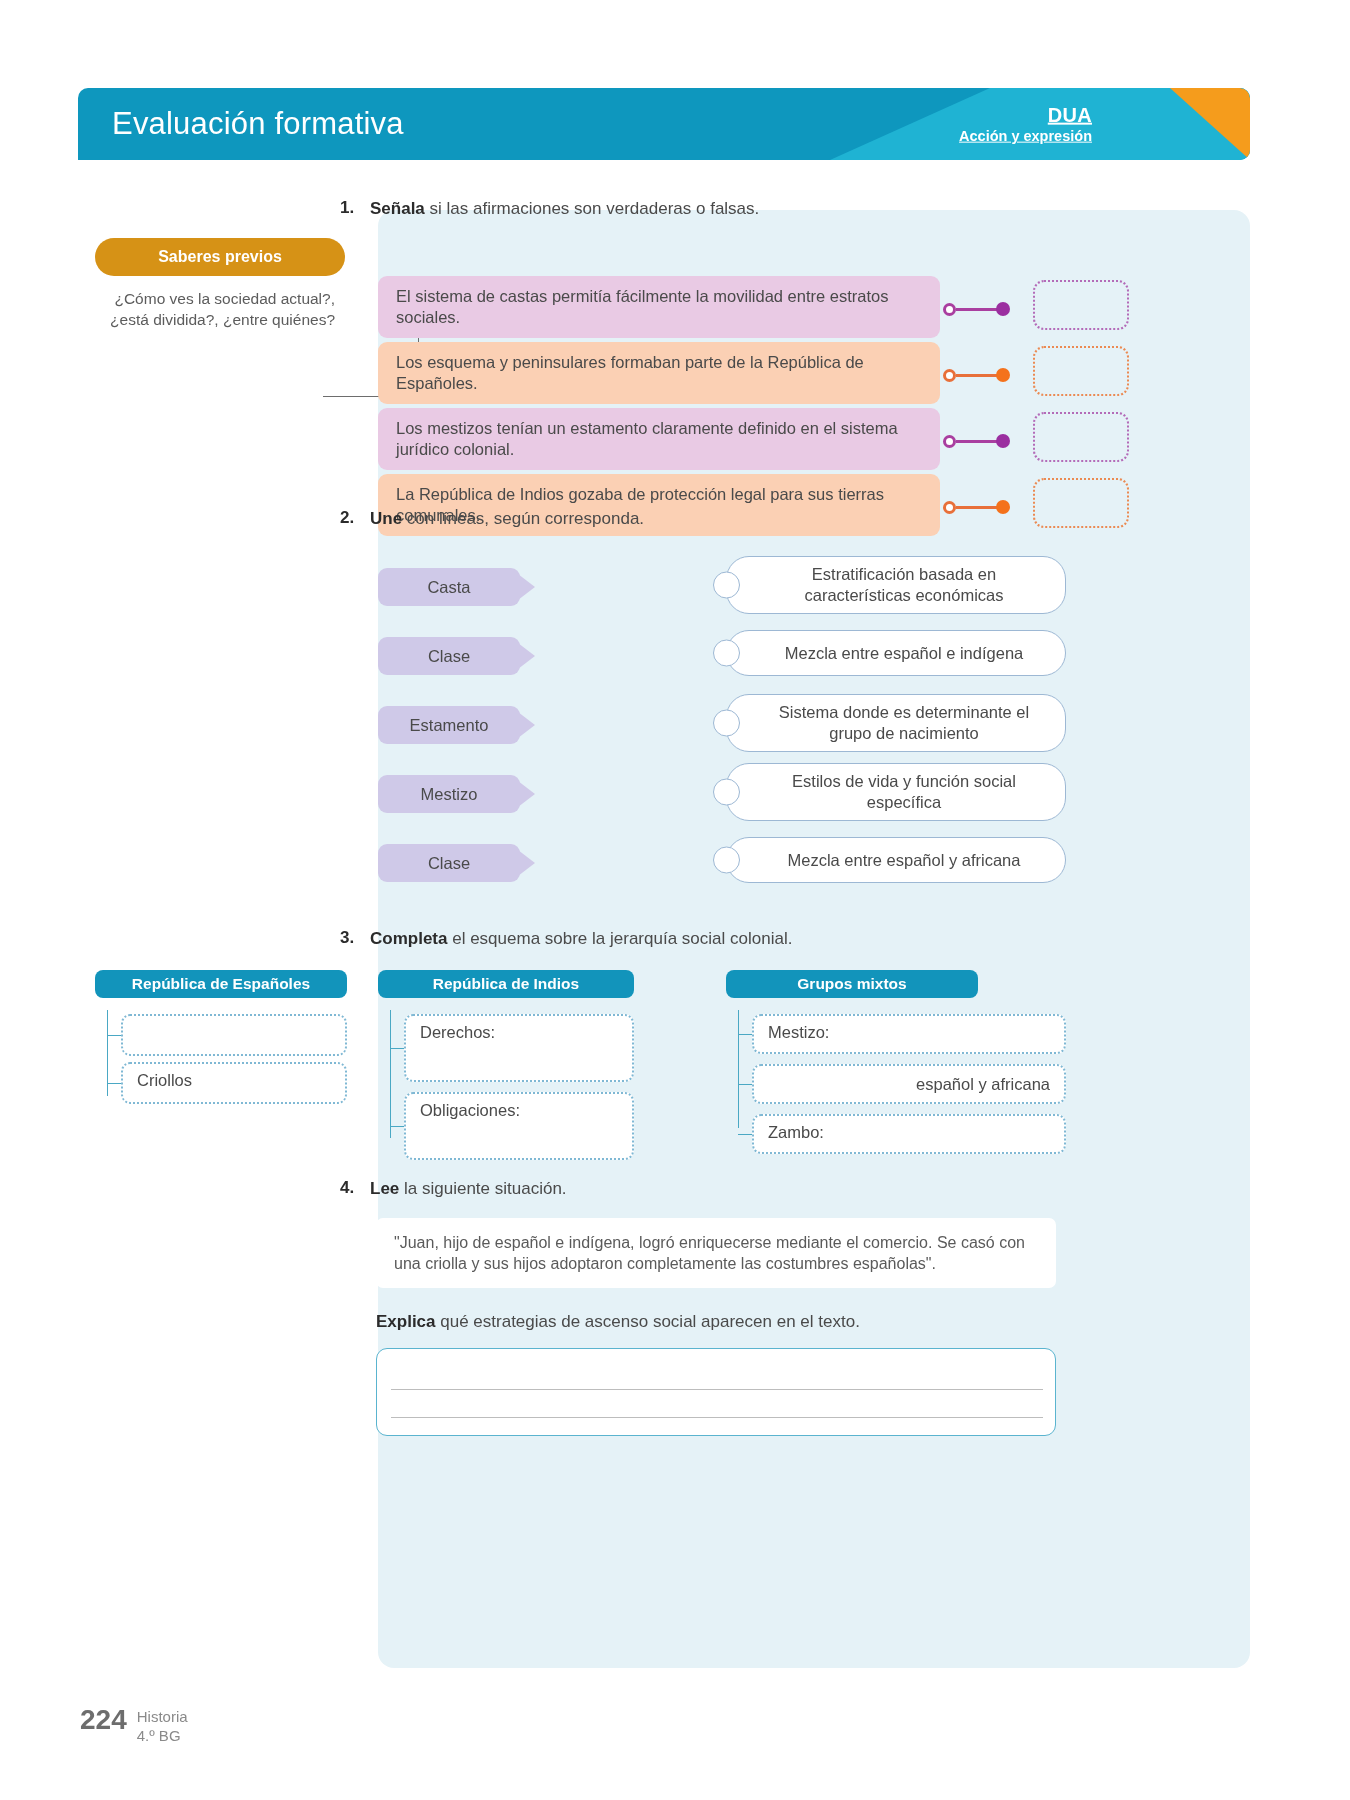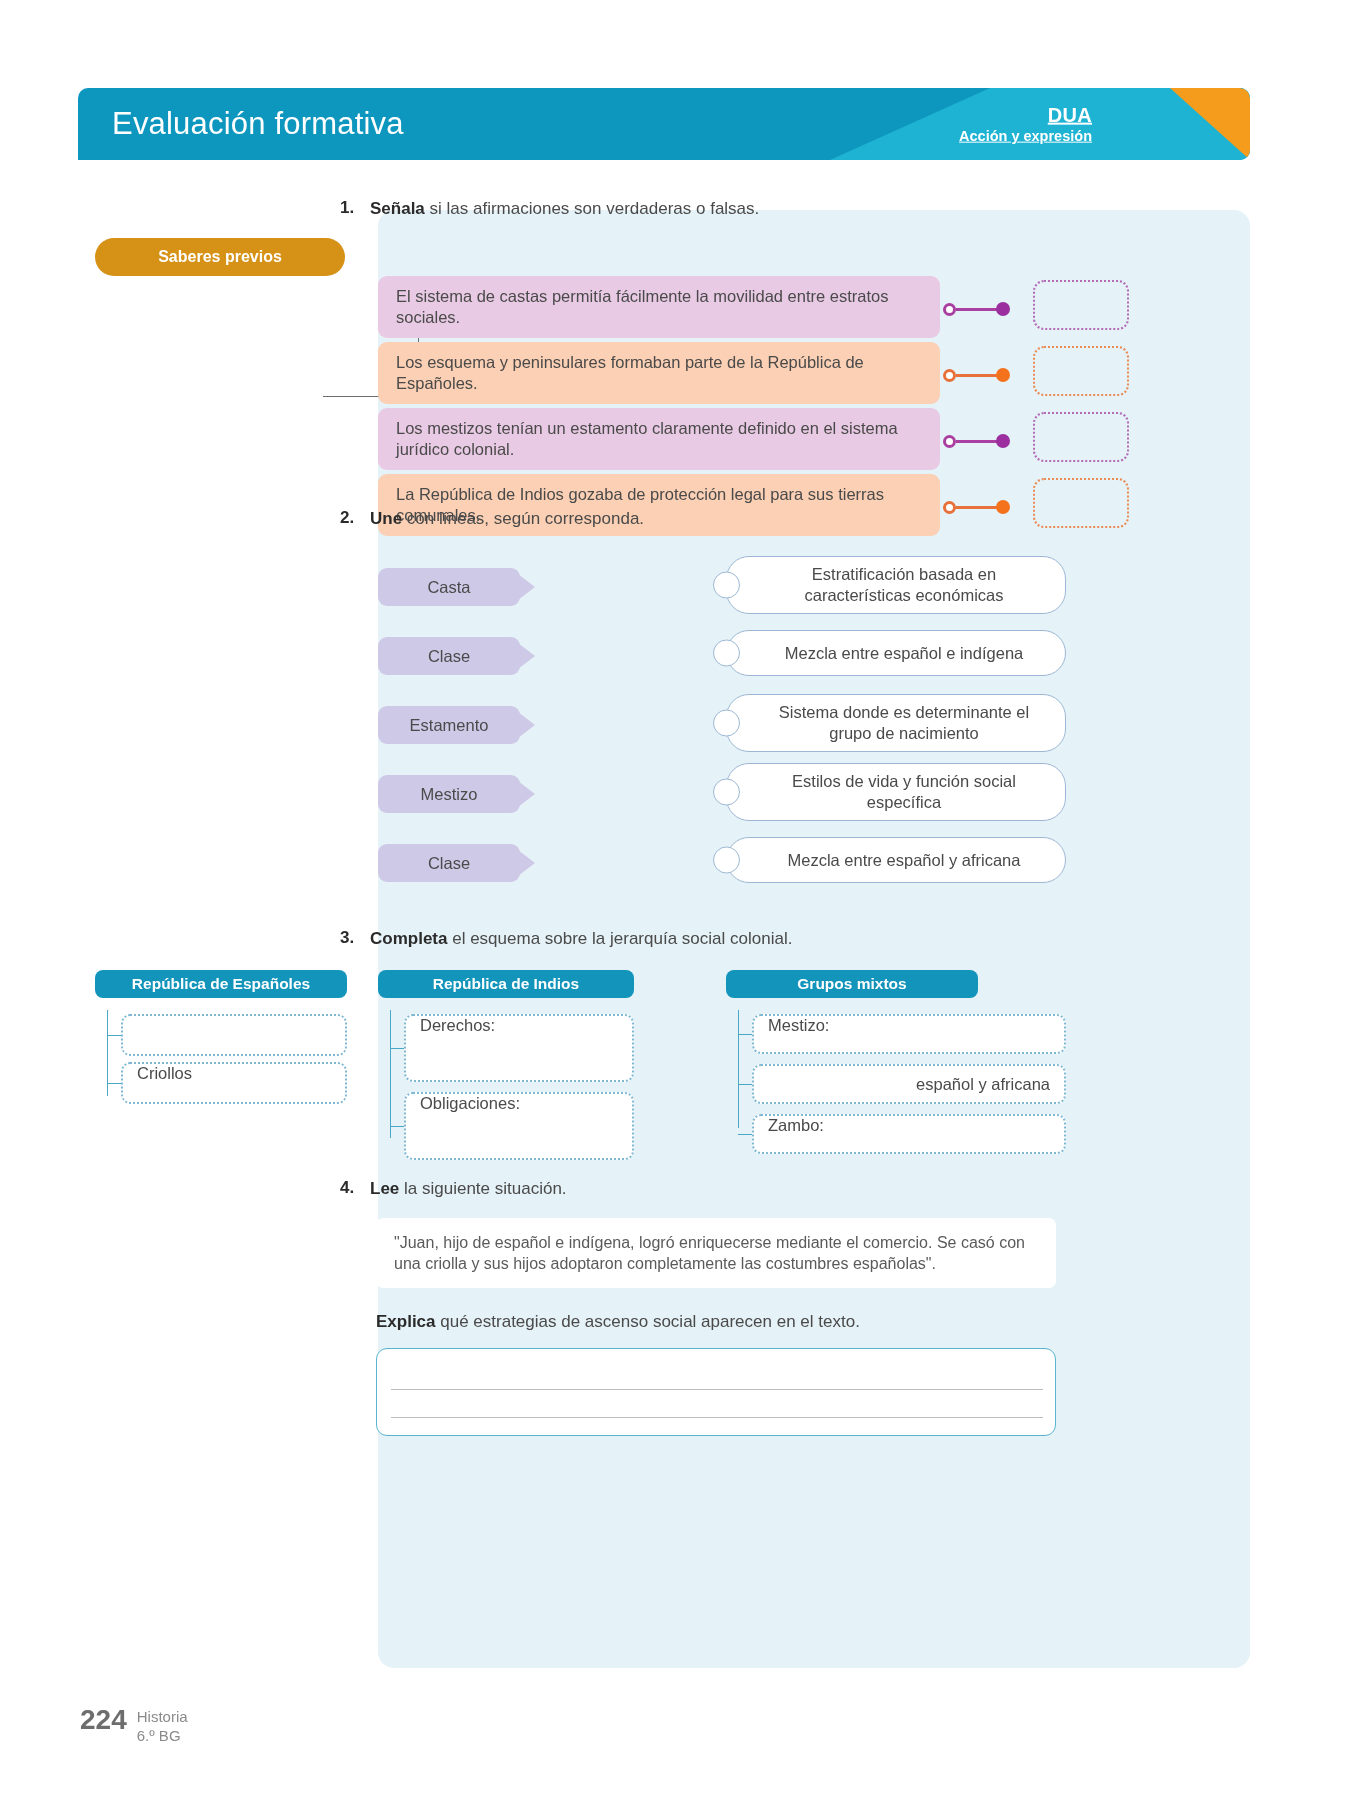--- a/index.html
+++ b/index.html
@@ -158,21 +158,21 @@
   }
   .bracket{
     position:absolute;
     border-left:1.6px solid #4aa8c4;
   }
   .dbox{
     background:#ffffff;
     border:2.2px dotted #7fb8d4;
     border-radius:9px;box-sizing:border-box;
     font-size:16.5px;color:#4a4a4a;
-    padding:0 14px;display:flex;align-items:flex-start;
+    padding:7px 14px;display:flex;align-items:flex-start;
   }
   .dbox.rt{justify-content:flex-end;align-items:center;}
 
   
   #ex4{left:340px;top:1178px;}
   .quote{
     position:absolute;left:376px;top:1218px;width:680px;
     background:#ffffff;border-radius:7px;
     padding:14px 18px;box-sizing:border-box;
     font-size:16px;line-height:1.32;color:#5a5a5a;
@@ -207,20 +207,21 @@
   <div class="dua-block">
     <div class="dua-title">DUA</div>
     <div class="dua-sub">Acción y expresión</div>
   </div>
 </div>
 
 <div class="panel"></div>
 
 <div class="saberes-wrap">
   <div class="saberes-pill">Saberes previos</div>
+  <div class="saberes-body">¿Cómo ves la sociedad actual?, ¿está dividida?, ¿entre quiénes?</div>
   <div class="saberes-tail"></div>
 </div>
 
 <div class="ex" id="ex1">
   <span class="ex-num">1.</span>
   <span class="ex-text"><b>Señala</b><span> si las afirmaciones son verdaderas o falsas.</span></span>
 </div>
 
 <div class="stmt-list" id="stmt-list">
     <div class="stmt-row purple">
@@ -339,15 +340,15 @@
 
 <div class="answer-box">
   <div class="rule" style="top:40px"></div>
   <div class="rule" style="top:68px"></div>
 </div>
 
 <div class="footer">
   <div class="pg-num">224</div>
   <div class="pg-meta">
     <div>Historia</div>
-    <div>6.º BG</div>
+    <div>4.º BG</div>
   </div>
 </div>
 
 </body></html>

